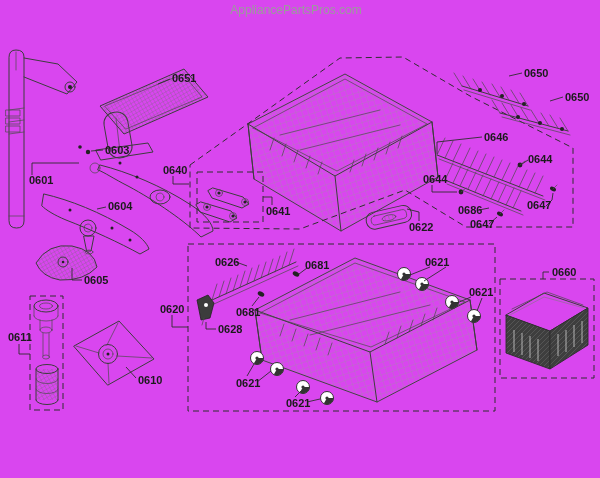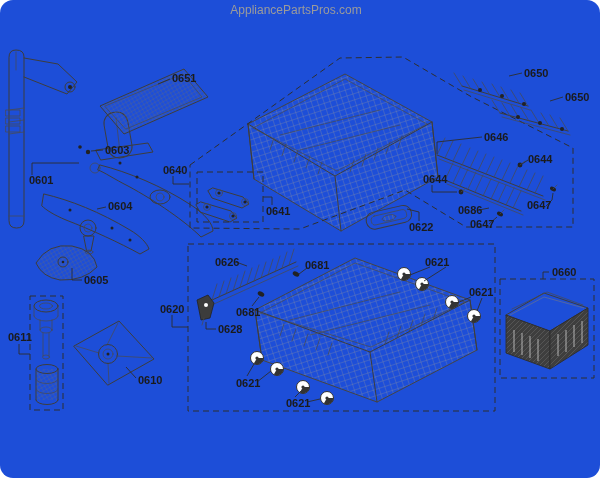--- a/index.html
+++ b/index.html
@@ -1,16 +1,16 @@
 <!DOCTYPE html>
 <html><head>
 <meta charset="utf-8">
 <style>
   html,body{margin:0;padding:0;background:#ffffff;}
-  #stage{position:relative;width:600px;height:478px;background:#1d4ed8;overflow:hidden;border-radius:13px;}
+  #stage{position:relative;width:600px;height:478px;background:#d946ef;overflow:hidden;}
   svg{display:block;}
   .lbl{font-family:"Liberation Sans",sans-serif;font-size:11px;font-weight:bold;fill:#1b1b1b;}
   .hdr{font-family:"Liberation Sans",sans-serif;font-size:12px;fill:#9b9b9b;}
   .ln{stroke:#3d3d3d;stroke-width:1;fill:none;stroke-linecap:round;}
   .ln2{stroke:#4a4a4a;stroke-width:.7;fill:none;stroke-linecap:round;}
   .thin{stroke:#7a7a7a;stroke-width:.55;fill:none;}
   .dash{stroke:#2e2e2e;stroke-width:1;fill:none;stroke-dasharray:6 4;}
   .leader{stroke:#2e2e2e;stroke-width:.9;fill:none;}
   .dot{fill:#222;stroke:none;}
 </style>

